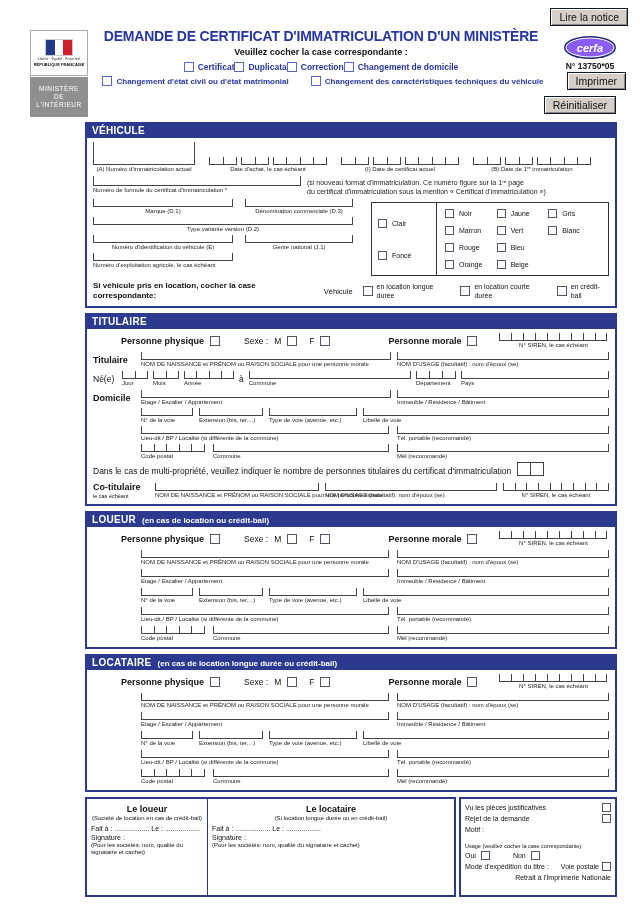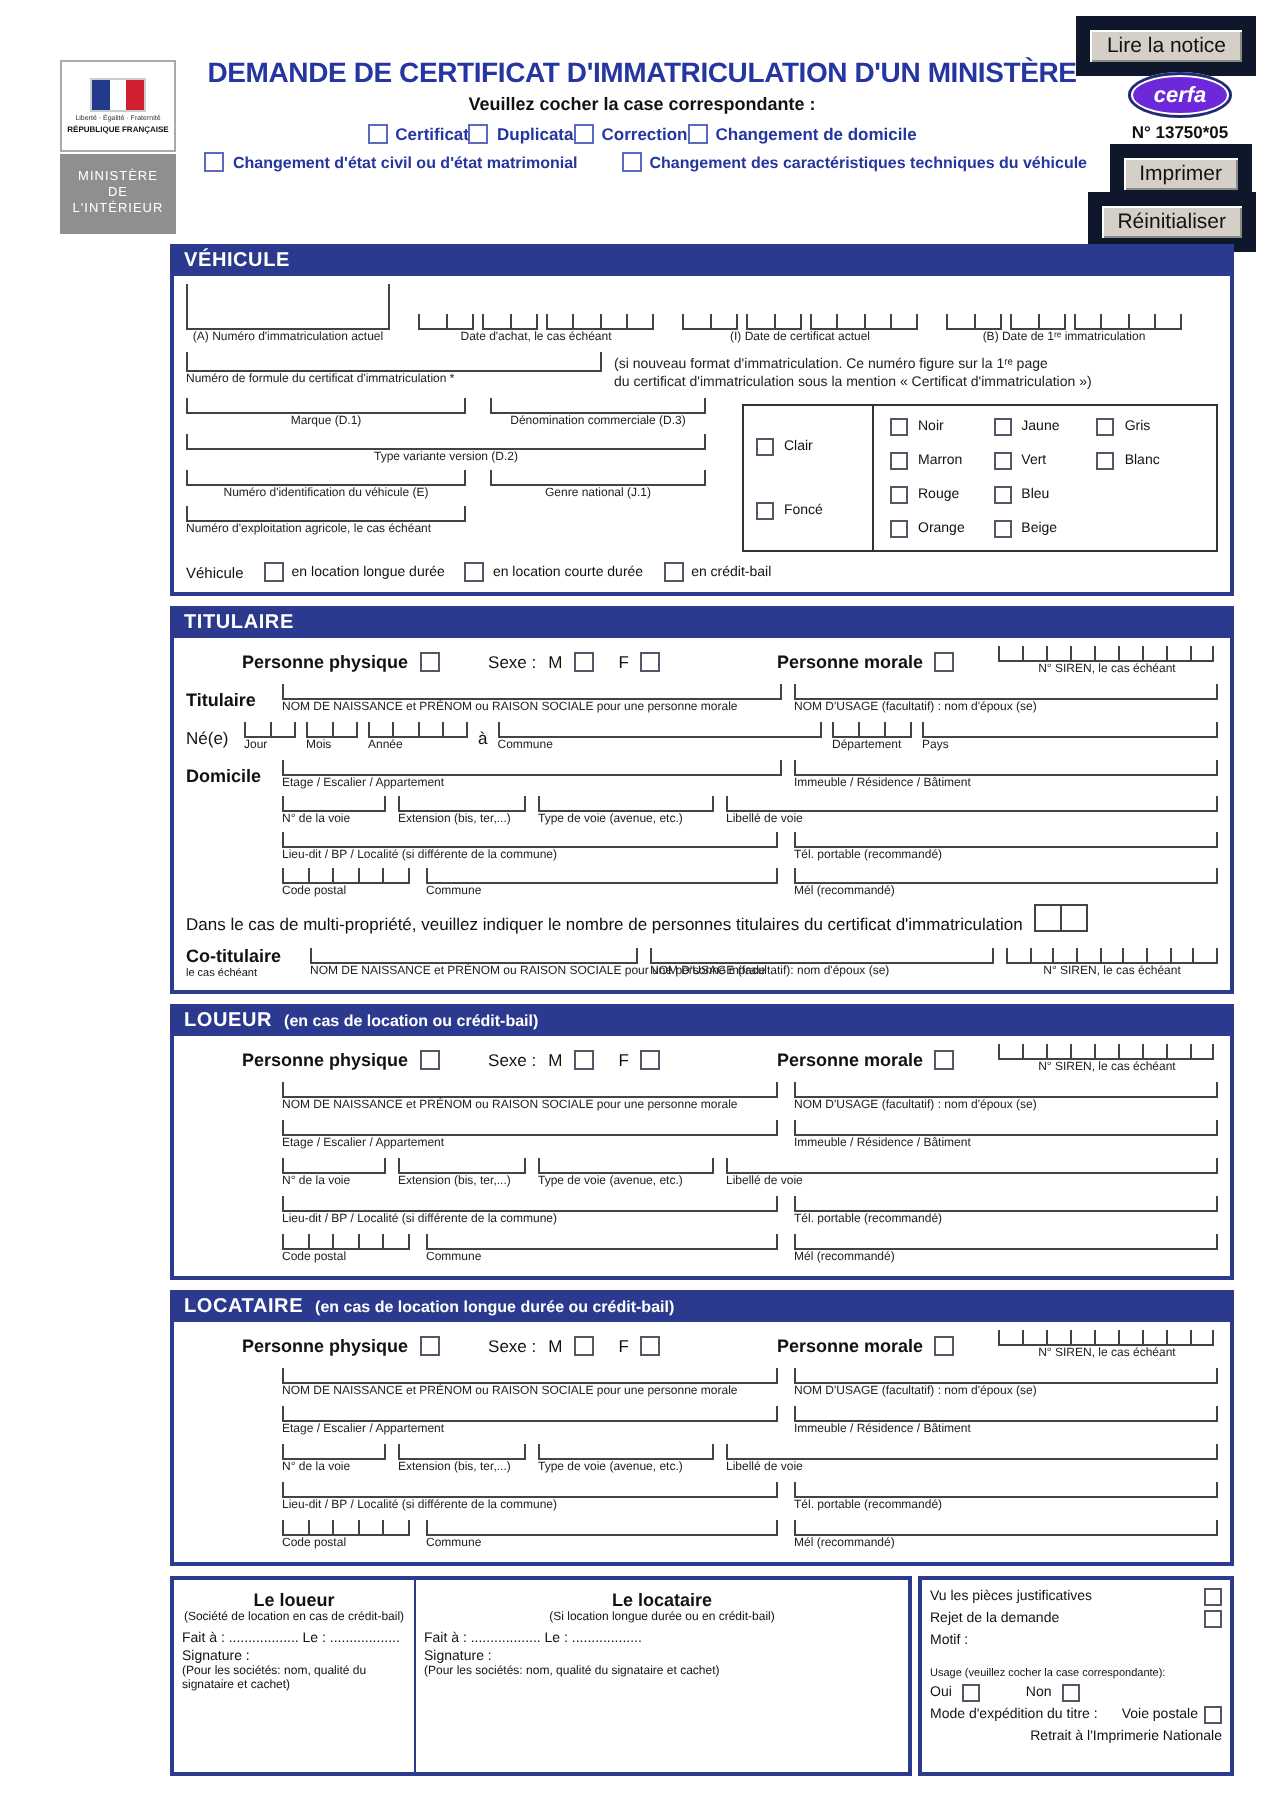--- a/index.html
+++ b/index.html
@@ -3,33 +3,33 @@
 <meta charset="utf-8">
 <style>
   html,body{margin:0;padding:0}
   body{width:640px;height:906px;background:#fff;position:relative;
        font-family:"Liberation Sans",sans-serif;color:#111;overflow:hidden}
   .abs{position:absolute}.f7{font-size:7px;line-height:9px}
   .f75{font-size:7.5px;line-height:9px}.f8{font-size:8px;line-height:10px}
   .f85{font-size:8.5px;line-height:10px}.f9{font-size:9px;line-height:11px}
   .bold{font-weight:bold}
   
-  .btn{background:#d4d0c8;border:7px solid #0f172a;box-shadow:inset 1px 1px 0 #fff,inset -1px -1px 0 #8a8a8a;
+  .btn{background:#d4d0c8;border:1px solid #0f172a;box-shadow:inset 1px 1px 0 #fff,inset -1px -1px 0 #8a8a8a;
        padding:2px 8px;font-size:10.5px;font-family:"Liberation Sans",sans-serif;color:#111;white-space:nowrap}
   
   .logo{left:30px;top:30px;width:58px}
   .logo-top{border:1px solid #aaa;background:#fff;height:44px;display:flex;flex-direction:column;align-items:center;justify-content:center;gap:1px}
   .flag{display:flex;width:26px;height:15px;border:0.5px solid #ccc}
   .flag i{flex:1}
   .flag .b1{background:#223a8c}.flag .b2{background:#fff}.flag .b3{background:#d02030}
   .motto{font-size:3.5px;line-height:4px;color:#333;text-align:center}
   .rep{font-size:4px;line-height:5px;font-weight:bold;color:#111;text-align:center}
   .logo-bot{background:#8f8f8f;height:40px;display:flex;flex-direction:column;align-items:center;justify-content:center;color:#fff;font-size:6.5px;line-height:8px;letter-spacing:.5px;margin-top:1px}
   
-  .cerfa{width:52px;height:23px;background:#6d28d9;border-radius:50%;display:flex;align-items:center;justify-content:center;
+  .cerfa{width:52px;height:23px;background:#8b5cf6;border-radius:50%;display:flex;align-items:center;justify-content:center;
          box-shadow:inset 0 0 0 1.5px #1f2c74,inset 0 0 0 2.5px #fff}
   .cerfa span{color:#fff;font-style:italic;font-weight:bold;font-size:11px}
   
   .hdr{left:88px;top:28px;width:466px;text-align:center}
   .title{font-size:14px;line-height:16px;font-weight:bold;color:#2536a0;letter-spacing:-.2px}
   .subtitle{font-size:8.5px;color:#333;margin-top:2px}
   .instr{font-size:9px;font-weight:bold;color:#111;margin-top:3px}
   .optrow{display:flex;justify-content:center;align-items:center;margin-top:5px;white-space:nowrap}
   .optrow .opt{display:flex;align-items:center;gap:4px;color:#2536a0;font-weight:bold;font-size:8.5px}
   
@@ -81,21 +81,21 @@
 <body>
 
 <button class="btn abs" style="right:12px;top:8px">Lire la notice</button>
 <div class="abs" style="right:24px;top:36px;text-align:center">
   <div class="cerfa">
       <span>cerfa</span>
     </div>
   <div class="bold f85" style="margin-top:2px">N° 13750*05</div>
 </div>
 <button class="btn abs" style="right:14px;top:72px">Imprimer</button>
-<button class="btn abs" style="right:12px;top:96px">Réinitialiser</button>
+<button class="btn abs" style="right:24px;top:96px">Réinitialiser</button>
 
 <div class="abs logo">
   <div class="logo-top">
     <div class="flag">
         <i class="b1"></i>
         <i class="b2"></i>
         <i class="b3"></i>
       </div>
     <div class="motto">Liberté · Égalité · Fraternité</div>
     <div class="rep">RÉPUBLIQUE FRANÇAISE</div>
@@ -312,20 +312,21 @@
                   <span class="cb sm"></span>
                   <span>Beige</span>
                 </span>
             <span></span>
           </div>
         </div>
       </div>
     </div>
 
     <div class="rowt" style="gap:10px;margin-top:5px">
+      <span class="bold f8">Si véhicule pris en location, cocher la case correspondante:</span>
       <span class="f75">Véhicule</span>
       <span class="rowt" style="gap:4px">
             <span class="cb"></span>
             <span class="f7">en location longue durée</span>
           </span>
       <span class="rowt" style="gap:4px">
             <span class="cb"></span>
             <span class="f7">en location courte durée</span>
           </span>
       <span class="rowt" style="gap:4px">

